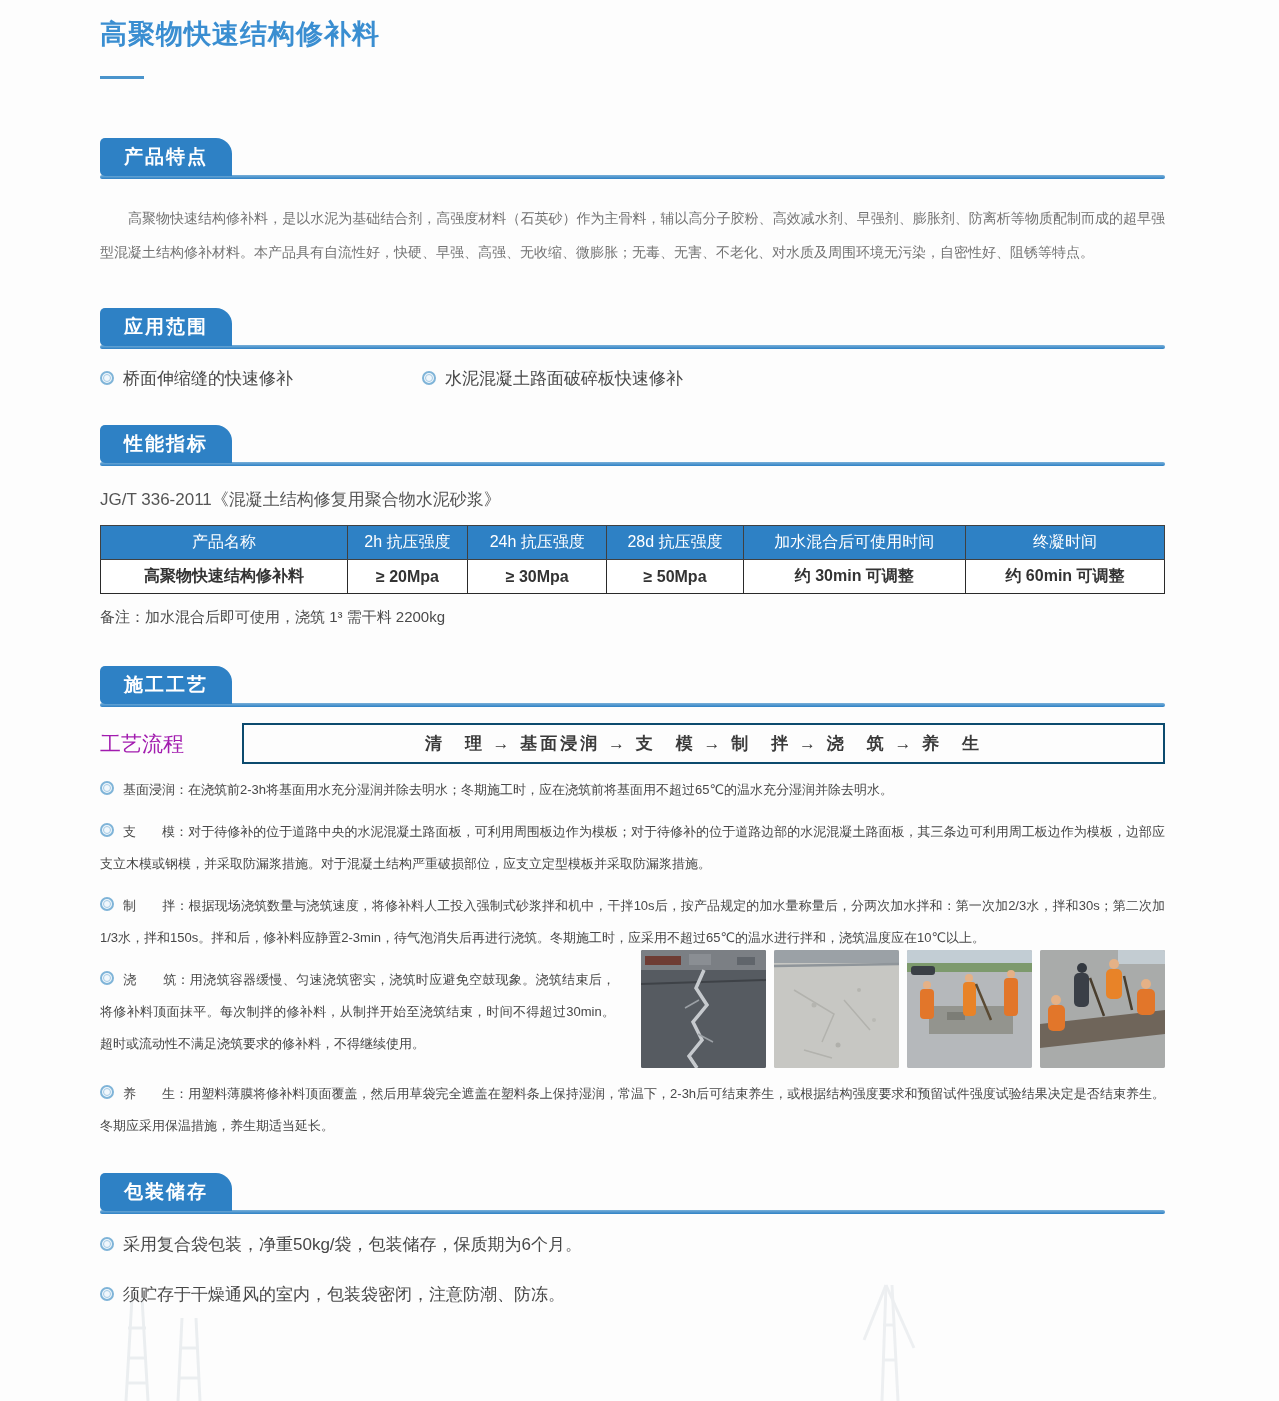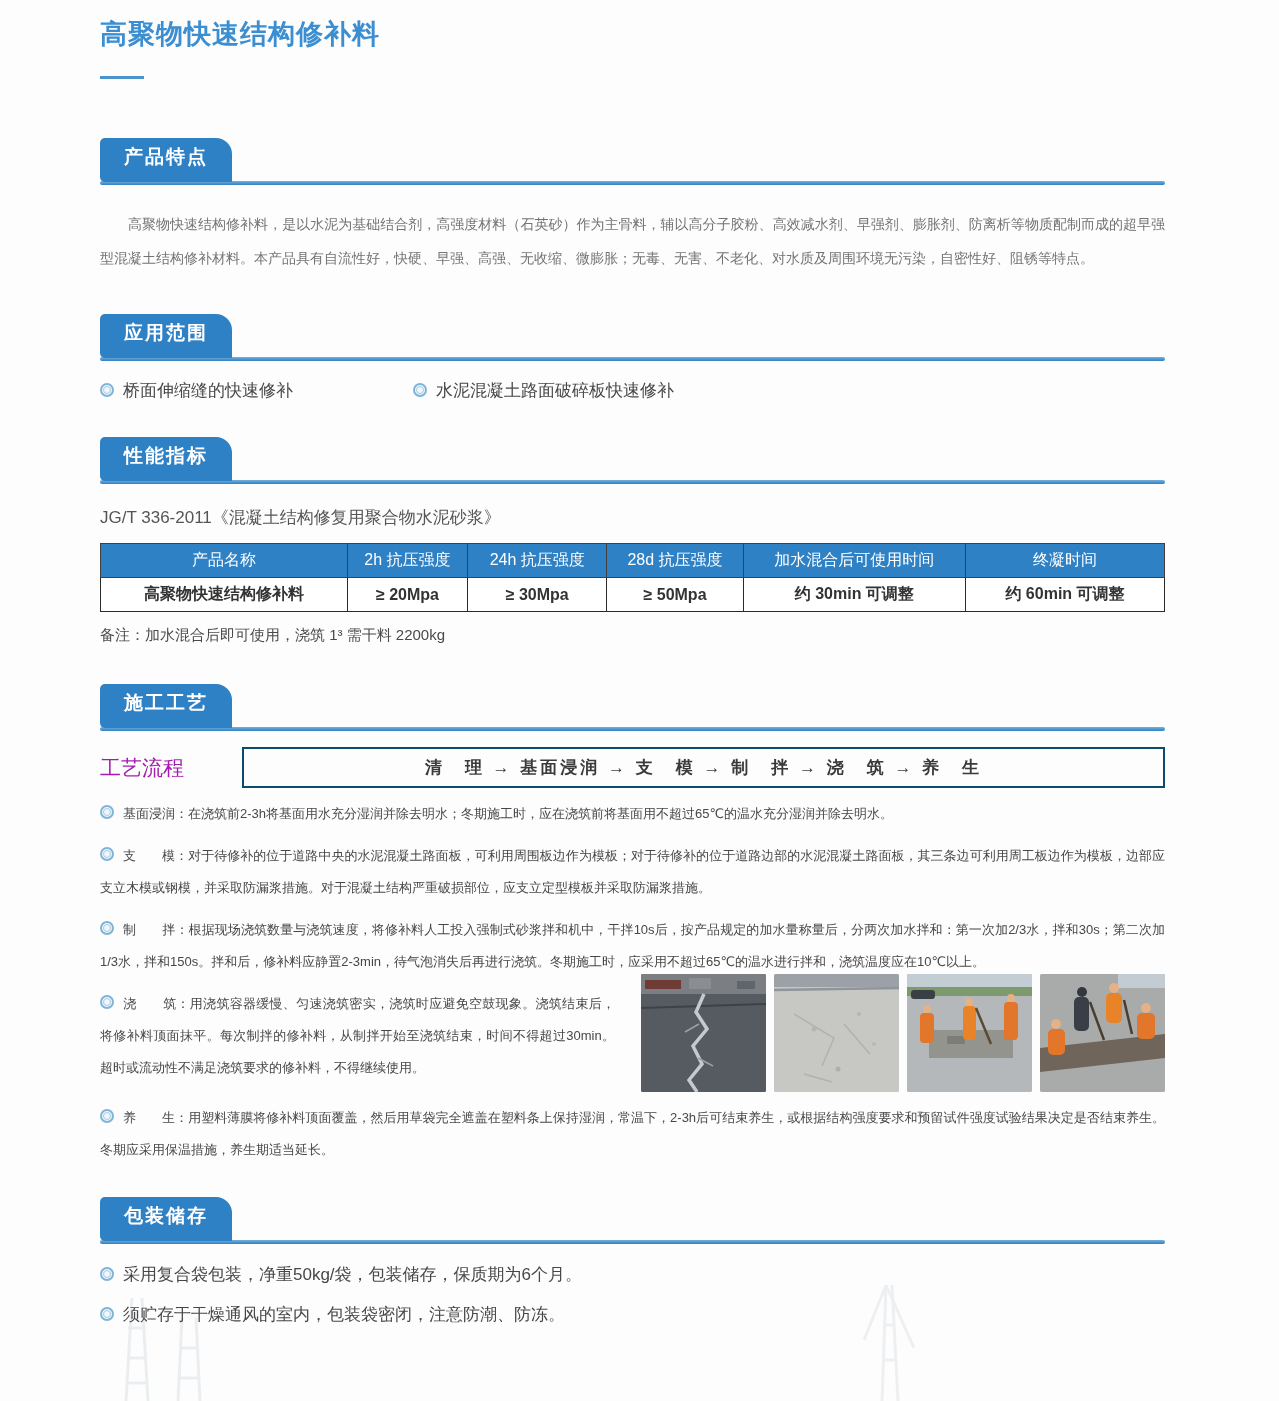--- a/index.html
+++ b/index.html
@@ -13,41 +13,41 @@
 
   
   .doc-title { font-size:27px; font-weight:bold; color:#3a8ed1; letter-spacing:1px; }
   .title-dash { width:44px; height:3px; background:#4a94cc; margin-top:24px; }
 
   
   .section-head { margin-top:0; }
   .section-tab {
     display:inline-block; background:#2e81c5; color:#ffffff;
     font-weight:bold; font-size:19px; letter-spacing:2px;
-    padding:6px 24px 12px 24px; border-radius:5px 16px 0 5px;
+    padding:6px 24px 6px 24px; border-radius:5px 16px 0 5px;
     position:relative; top:1px;
   }
   .section-line { height:4px; background:linear-gradient(#79b0d9,#2e81c5); border-radius:2px; }
 
   
   .body-par {
     margin-top:22px; font-size:14px; line-height:34px; text-align:justify;
     color:#737373; text-indent:2em;
   }
 
   
   .bullet {
     display:inline-block; width:14px; height:14px; border:2px solid #7fb4d8;
     border-radius:50%; background:#f0f7fc; position:relative;
     margin-right:9px; vertical-align:-1px;
   }
   .bullet::after { content:""; position:absolute; inset:1px; border:1px solid #a5cae4; border-radius:50%; }
 
   
-  .app-row { display:flex; margin-top:18px; font-size:17px; color:#474747; }
+  .app-row { display:flex; margin-top:18px; font-size:17px; color:#474747;gap:9px; }
   .app-item:first-child { width:313px; }
 
   
   .standard-caption { text-align:left; margin-top:22px; font-size:17px; color:#555; }
   table.perf { width:100%; border-collapse:collapse; margin-top:14px; }
   table.perf th {
     background:#2e81c5; color:#fff; font-size:16px; font-weight:normal;
     padding:6px 4px; border:1px solid #404040;margin-top:18px;
   }
   table.perf td {
@@ -66,21 +66,21 @@
   .step-par { margin-top:10px; font-size:13px; line-height:32px; text-align:justify; color:#474747; }
   .pour-row { display:flex; margin-top:0; }
   .pour-text { flex:1; padding-right:26px; }
   .pour-text .step-par { margin-top:10px; }
   .photos { width:524px; flex:none; display:grid; grid-template-columns:repeat(4,1fr); gap:8px; margin-top:-4px; }
   .photo { height:118px; border-radius:2px; overflow:hidden; background:#bbb; }
   .photo svg { display:block; width:100%; height:100%; }
 
   
   .blist { margin-top:16px; }
-  .blist-item { font-size:17px; color:#474747; line-height:30px; margin-bottom:10px; }
+  .blist-item { font-size:17px; color:#474747; line-height:30px; margin-bottom:20px; }
 
   
   .watermark { position:absolute; z-index:0; opacity:0.55; }
   .wm-left { left:108px; top:1288px; }
   .wm-right { left:852px; top:1280px; }
 
   
   .mt-features { margin-top:58px; }
   .mt-apps { margin-top:38px; }
   .mt-perf { margin-top:34px; }

